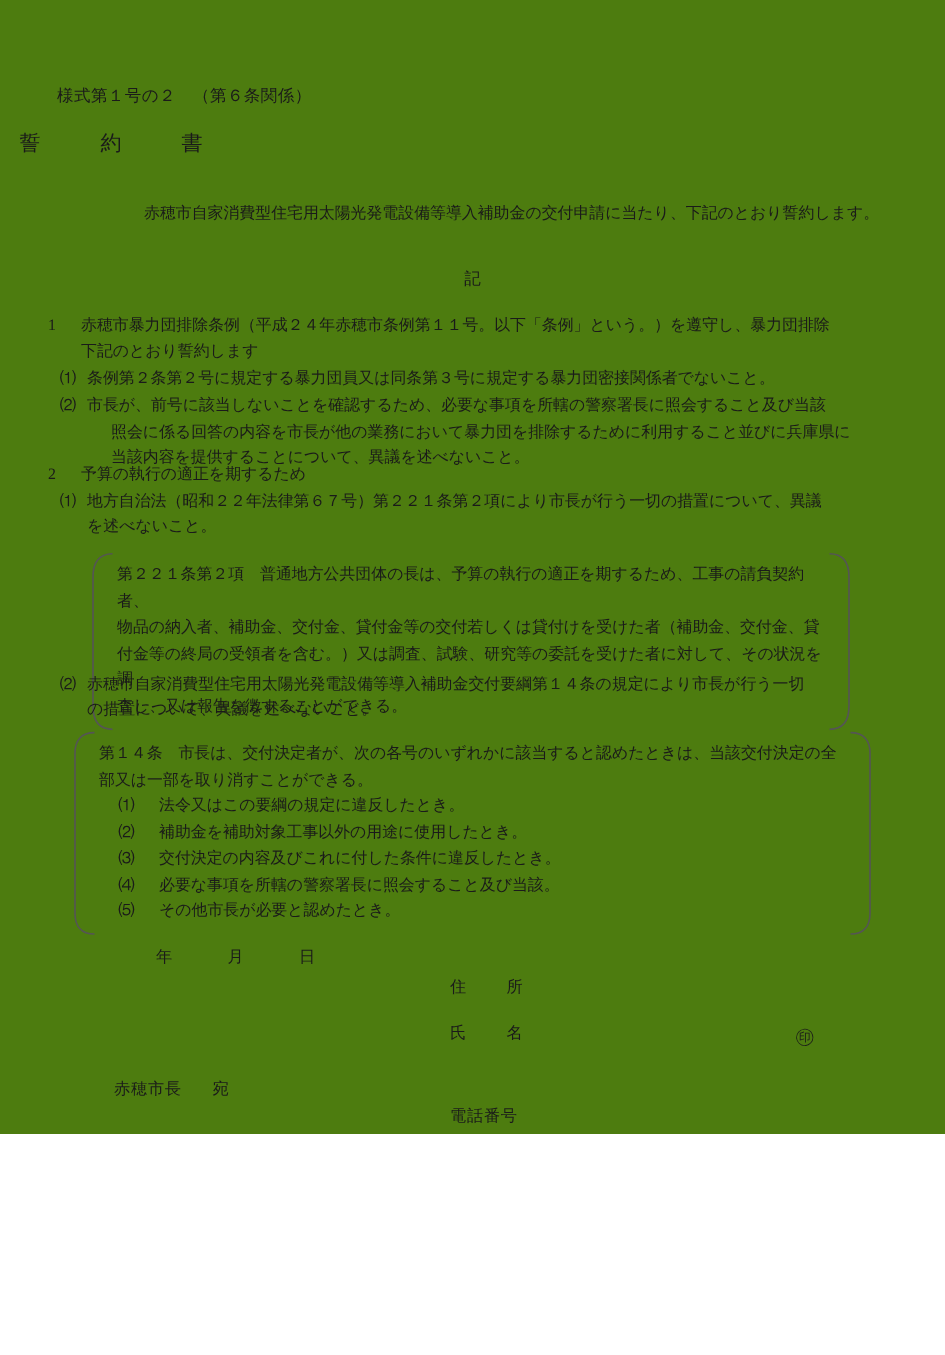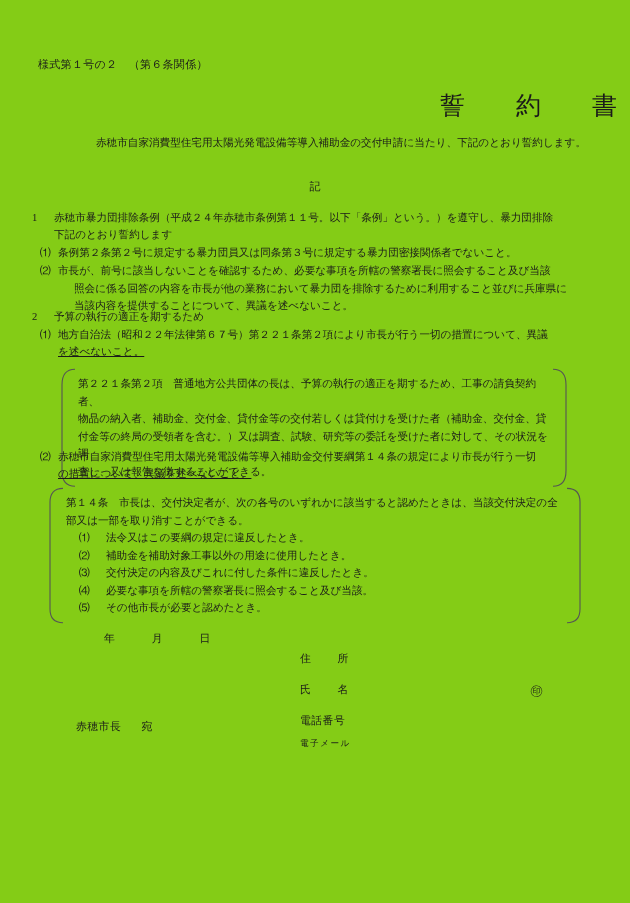--- a/index.html
+++ b/index.html
@@ -8,43 +8,43 @@
     padding: 0;
     background: #ffffff;
   }
   body {
     font-family: "Liberation Serif", "DejaVu Serif", serif;
     color: #1a1a1a;
   }
   #page {
     position: relative;
     width: 630px;
-    height: 903px;
-    background: #84cc16;
+    height: 756px;
+    background: #4d7c0f;
     overflow: hidden;
     font-size: 10.5px;
     line-height: 1.62;
   }
 
   .form-code {
     position: absolute;
     left: 38px;
     top: 56px;
     font-size: 11px;
     letter-spacing: 0.3px;
     white-space: nowrap;
   }
 
   .doc-title {
     position: absolute;
     left: 0;
     right: 0;
     top: 86px;
-    text-align: right;
-    font-size: 25px;
+    text-align: left;
+    font-size: 14px;
     letter-spacing: 13px;
     text-indent: 13px;
     font-weight: 500;
   }
 
   .intro {
     position: absolute;
     left: 56px;
     top: 134px;
     width: 536px;
@@ -92,21 +92,21 @@
   .item-num {
     width: 26px;
     flex: 0 0 26px;
     padding-left: 8px;
     box-sizing: border-box;
     text-align: left;
     white-space: nowrap;
   }
   .item-body { flex: 1; }
   .item-body .cont { display: block; padding-left: 16px; }
-  .item-body .cont0 { display: block; padding-left: 0; text-decoration: underline; }
+  .item-body .cont0 { display: block; padding-left: 0; }
 
   
   .quote-box {
     position: absolute;
     box-sizing: border-box;
     padding: 7px 16px 7px 18px;
     font-size: 10.6px;
     line-height: 1.66;
   }
   .quote-box .brk {
@@ -163,21 +163,21 @@
     letter-spacing: 8px;
     white-space: nowrap;
   }
   .sig-label.nospace { letter-spacing: 0.5px; }
   .sig-seal {
     position: absolute;
     right: 17px;
     top: -1px;
     font-size: 13px;
   }
-  .sig-row.tel { height: 22px; }
+  .sig-row.tel { height: 22px; margin-top: 24px; }
   .sig-row.mail { height: 20px; }
   .sig-row.mail .sig-label {
     font-size: 8.6px;
     letter-spacing: 1.5px;
   }
 
   .addressee {
     position: absolute;
     left: 76px;
     top: 718px;

